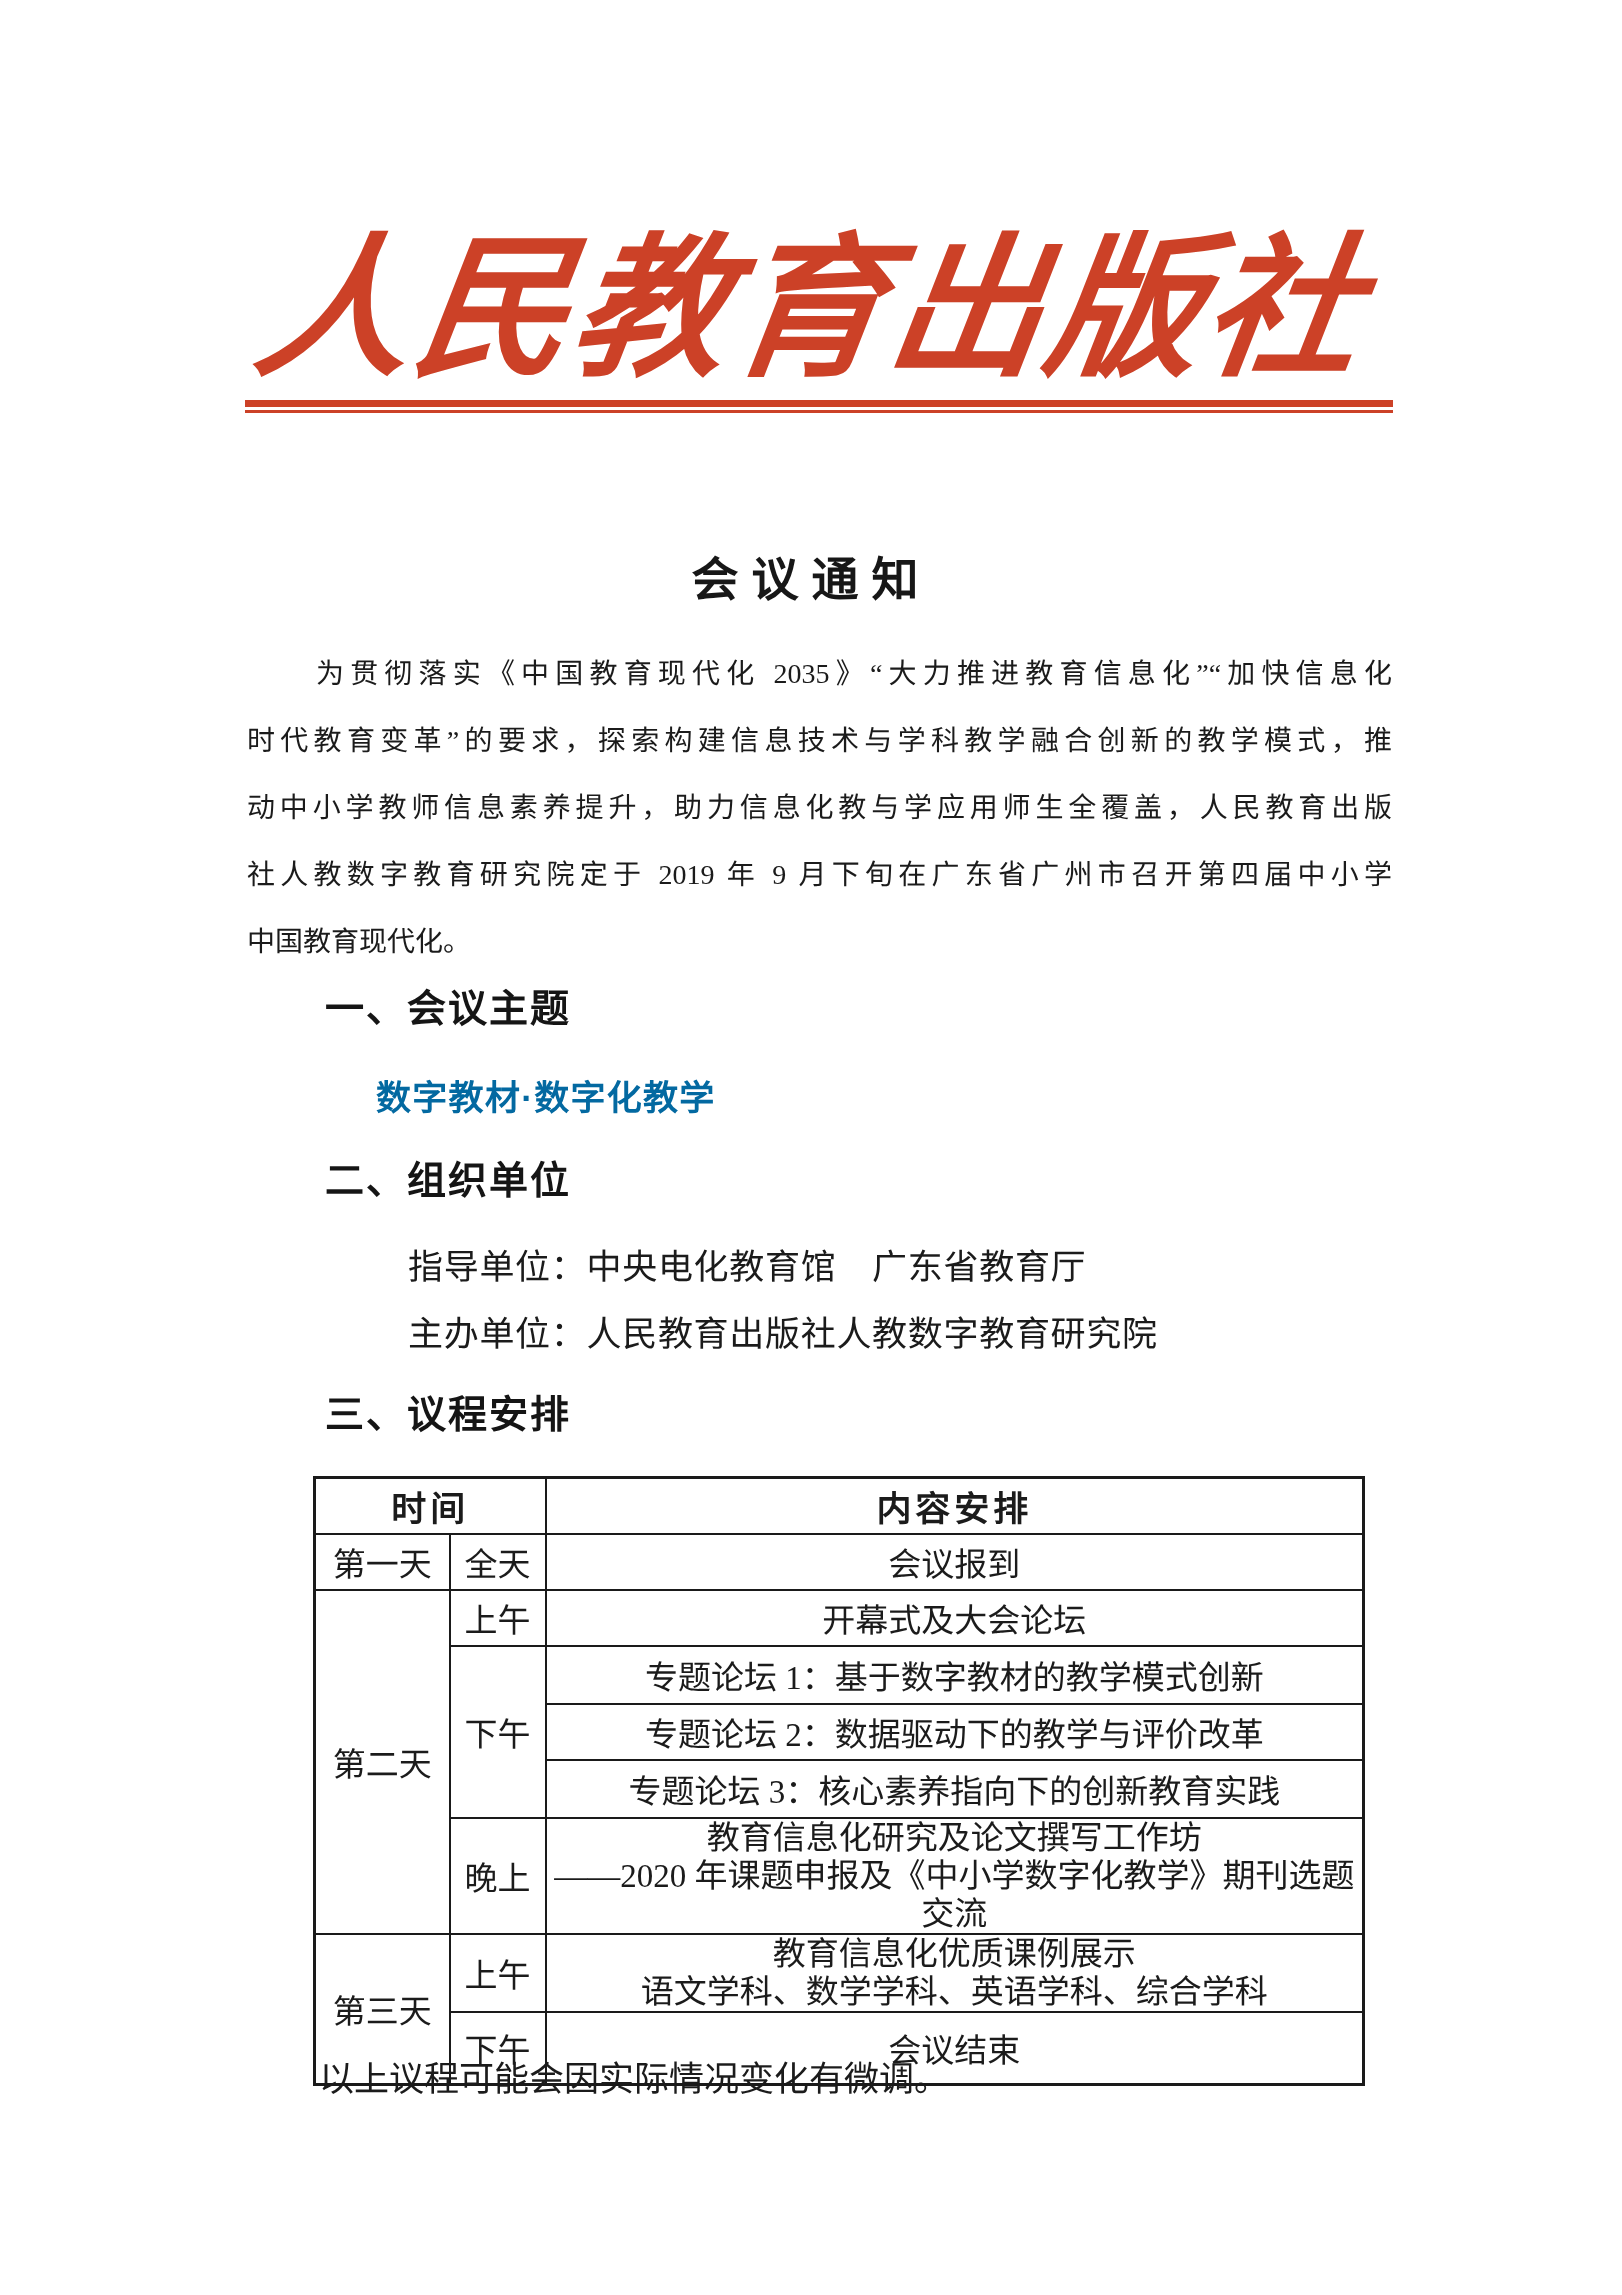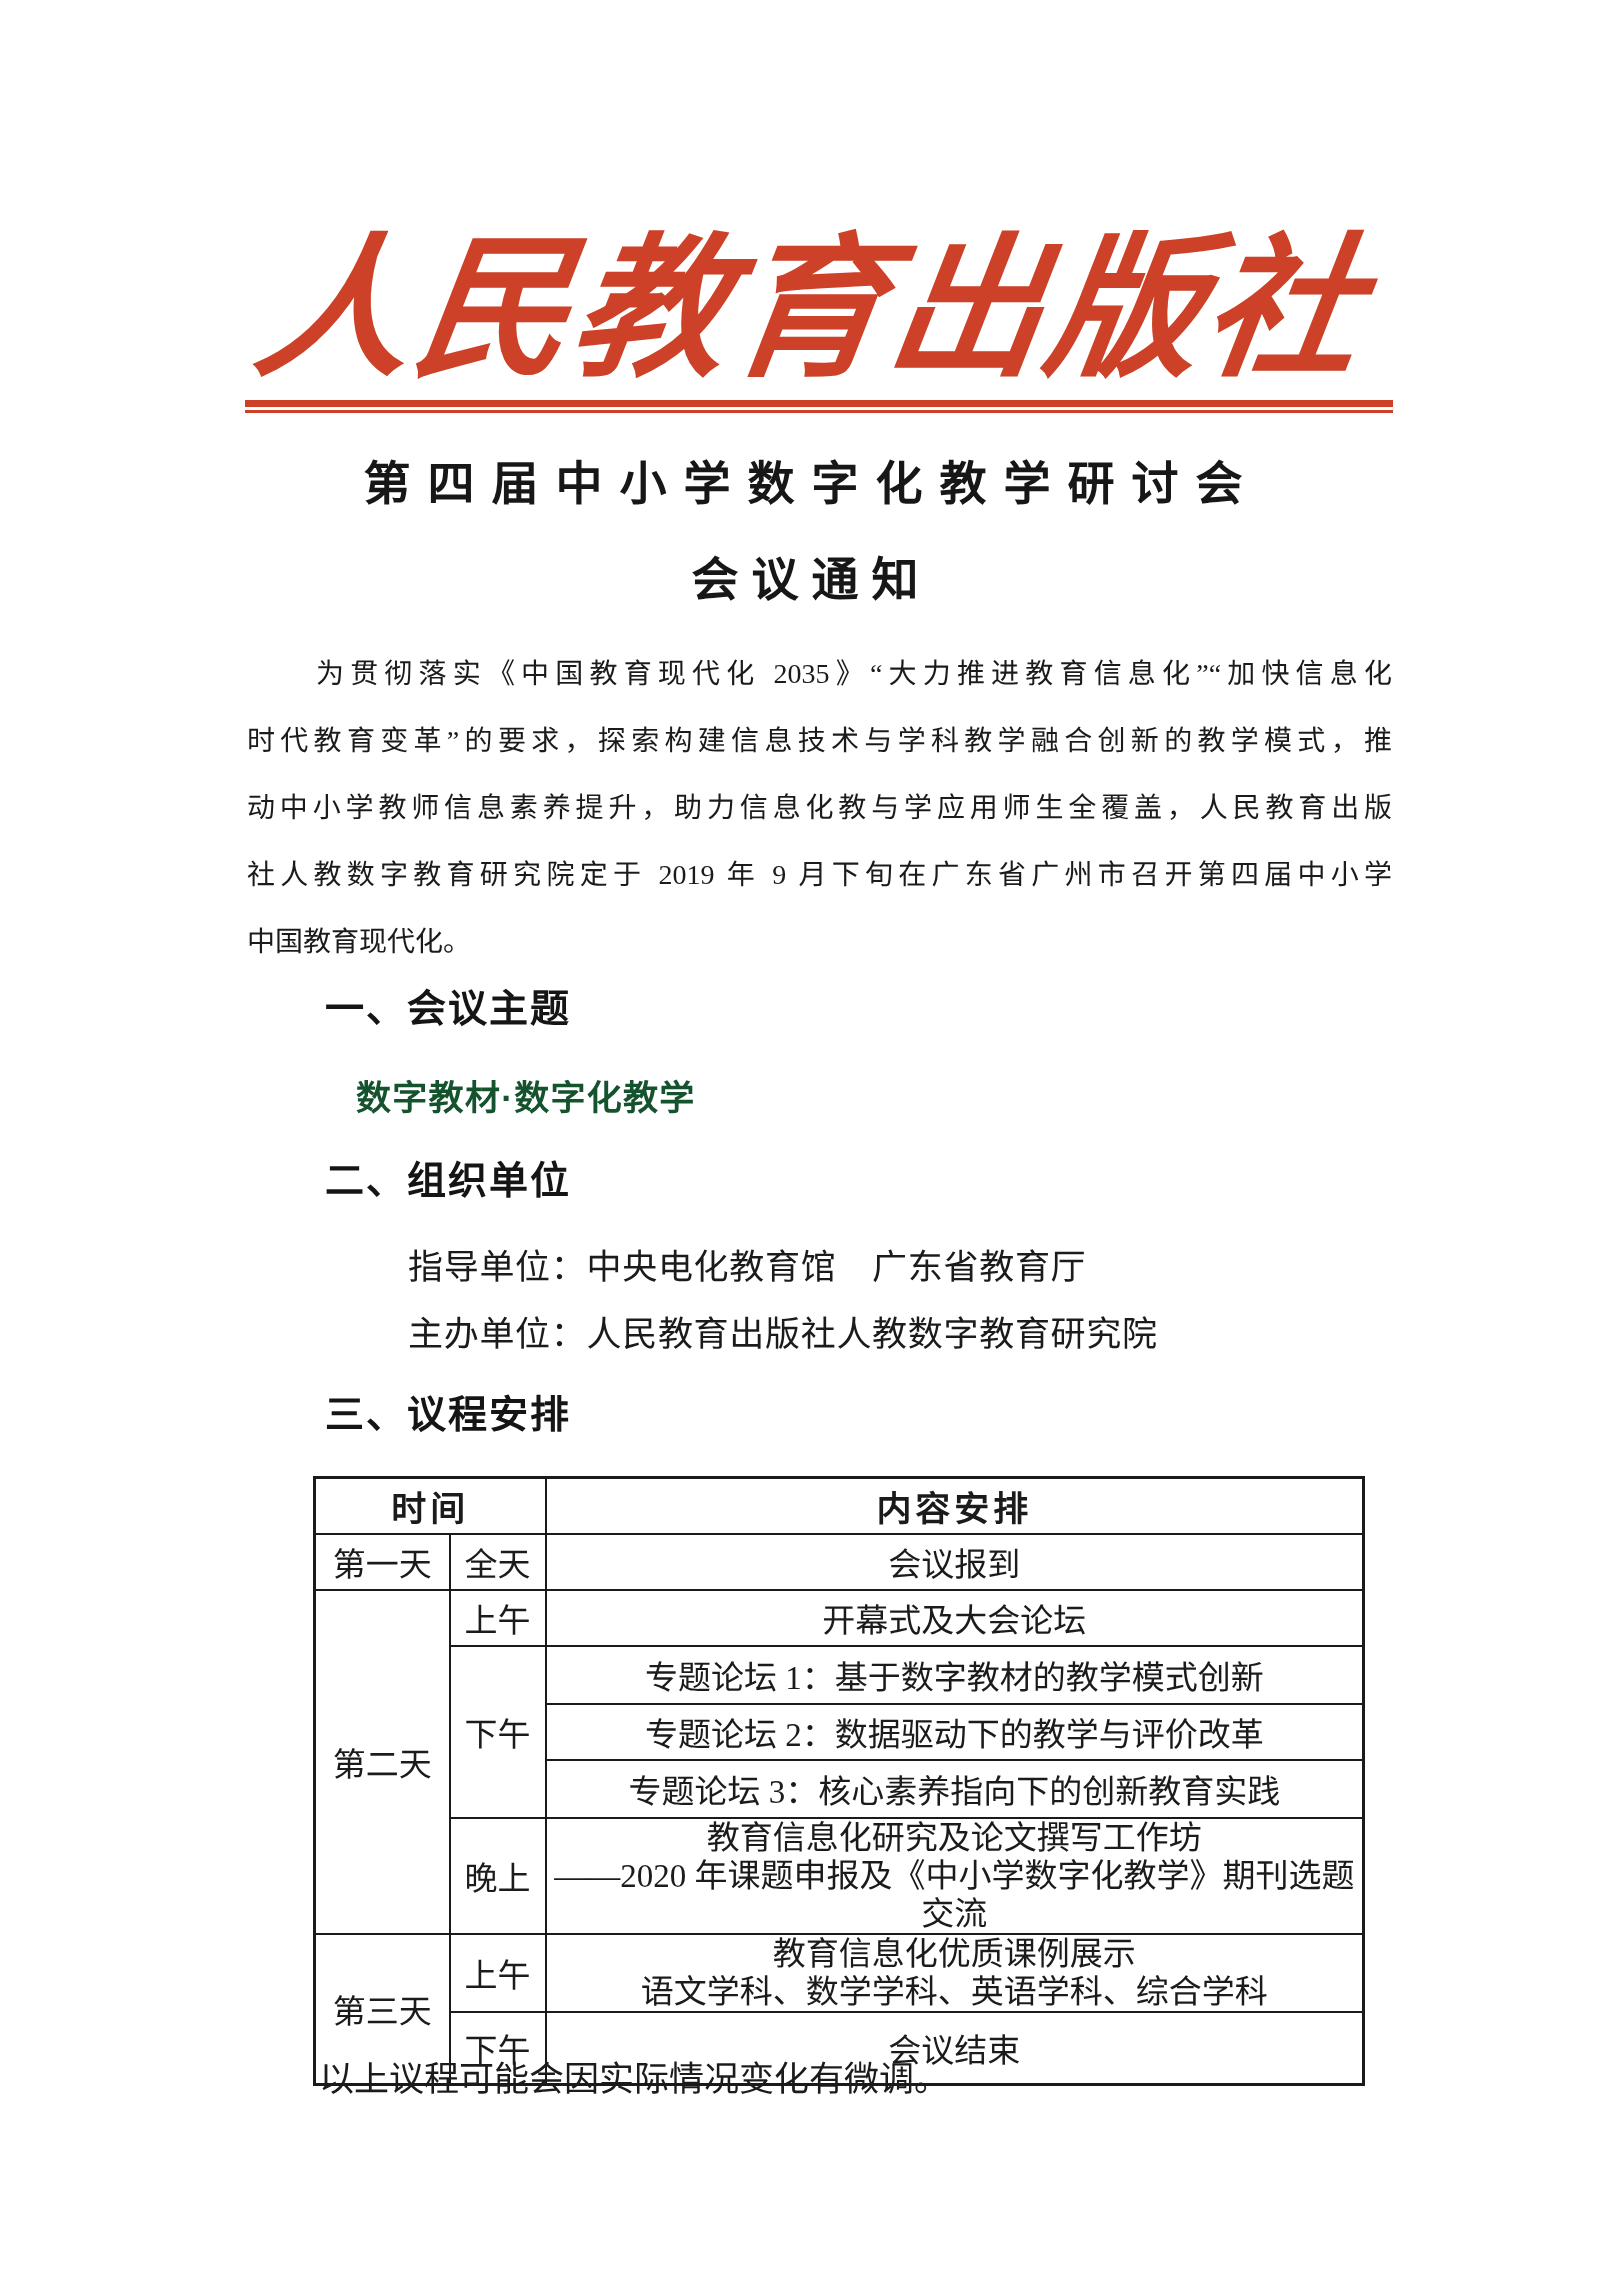--- a/index.html
+++ b/index.html
@@ -45,23 +45,23 @@
   .sec-h {
     position:absolute; left:325px;
     font-family:Liberation Mono, monospace;
     font-weight:bold; font-size:39px; line-height:46px; color:#151515;
     letter-spacing:2px;
   }
   .h-s1 { top:989px; }
   .h-s2 { top:1161px; }
   .h-s3 { top:1395px; }
   .theme {
-    position:absolute; left:356px; top:1077px;
+    position:absolute; left:376px; top:1077px;
     font-family:"Liberation Sans","DejaVu Sans",sans-serif;
-    font-weight:bold; font-size:35px; line-height:42px; letter-spacing:1.3px; color:#14532d;
+    font-weight:bold; font-size:35px; line-height:42px; letter-spacing:1.3px; color:#0369a1;
   }
   .unit-line { position:absolute; left:408px; font-size:35px; line-height:41px; color:#1b1b1b; letter-spacing:0.7px; }
   .guide { top:1247px; }
   .host  { top:1314px; }
   
   table.agenda {
     position:absolute; left:313px; top:1476px;
     width:1052px; table-layout:fixed;
     border-collapse:collapse;
     border:3.3px solid #1a1a1a;
@@ -85,21 +85,20 @@
 </style>
 </head>
 <body>
 
 <div class="page">
 
   <div class="logo">人民教育出版社</div>
   <div class="rule-thick"></div>
   <div class="rule-thin"></div>
 
-  <div class="title1">第四届中小学数字化教学研讨会</div>
   <div class="title2">会议通知</div>
 
   <div class="intro">
     <div class="ln jl indent">为贯彻落实《中国教育现代化 2035》“大力推进教育信息化”“加快信息化</div>
     <div class="ln jl">时代教育变革”的要求，探索构建信息技术与学科教学融合创新的教学模式，推</div>
     <div class="ln jl">动中小学教师信息素养提升，助力信息化教与学应用师生全覆盖，人民教育出版</div>
     <div class="ln jl">社人教数字教育研究院定于 2019 年 9 月下旬在广东省广州市召开第四届中小学</div>
     <div class="ln">中国教育现代化。</div>
   </div>
 

